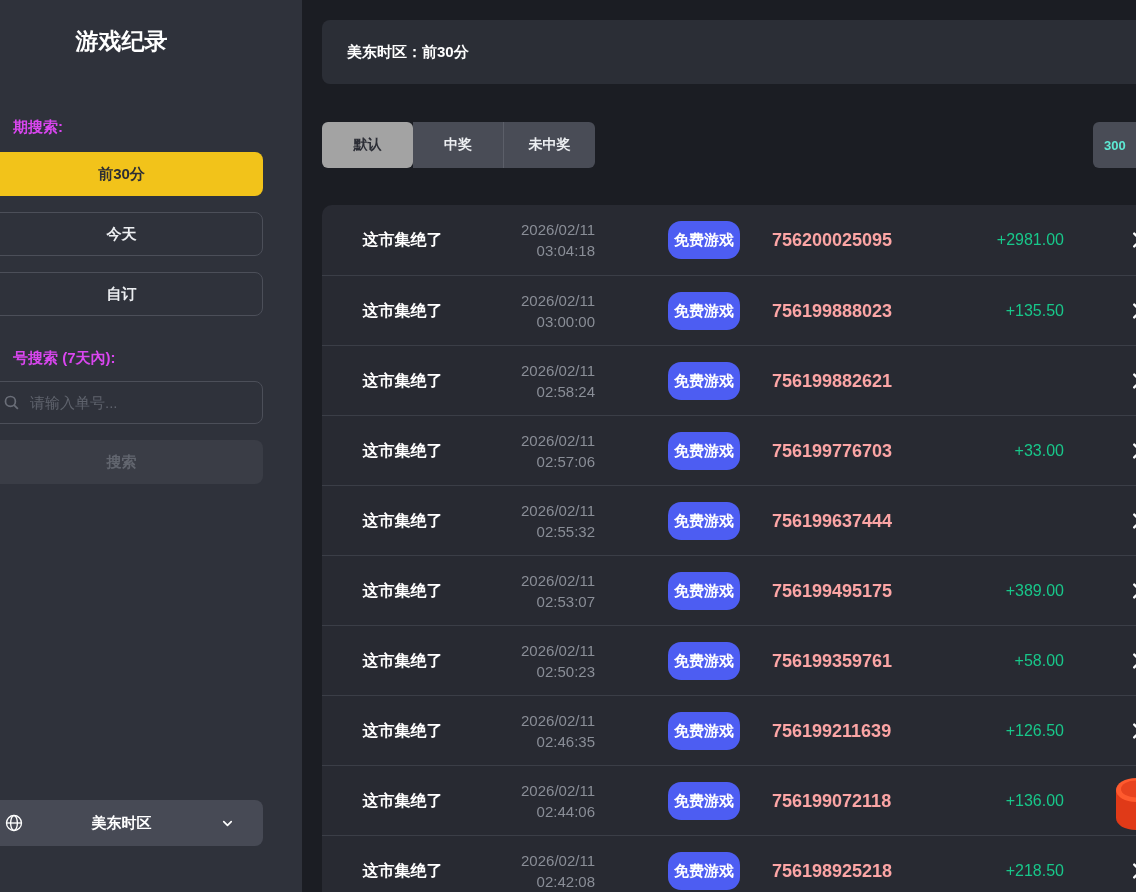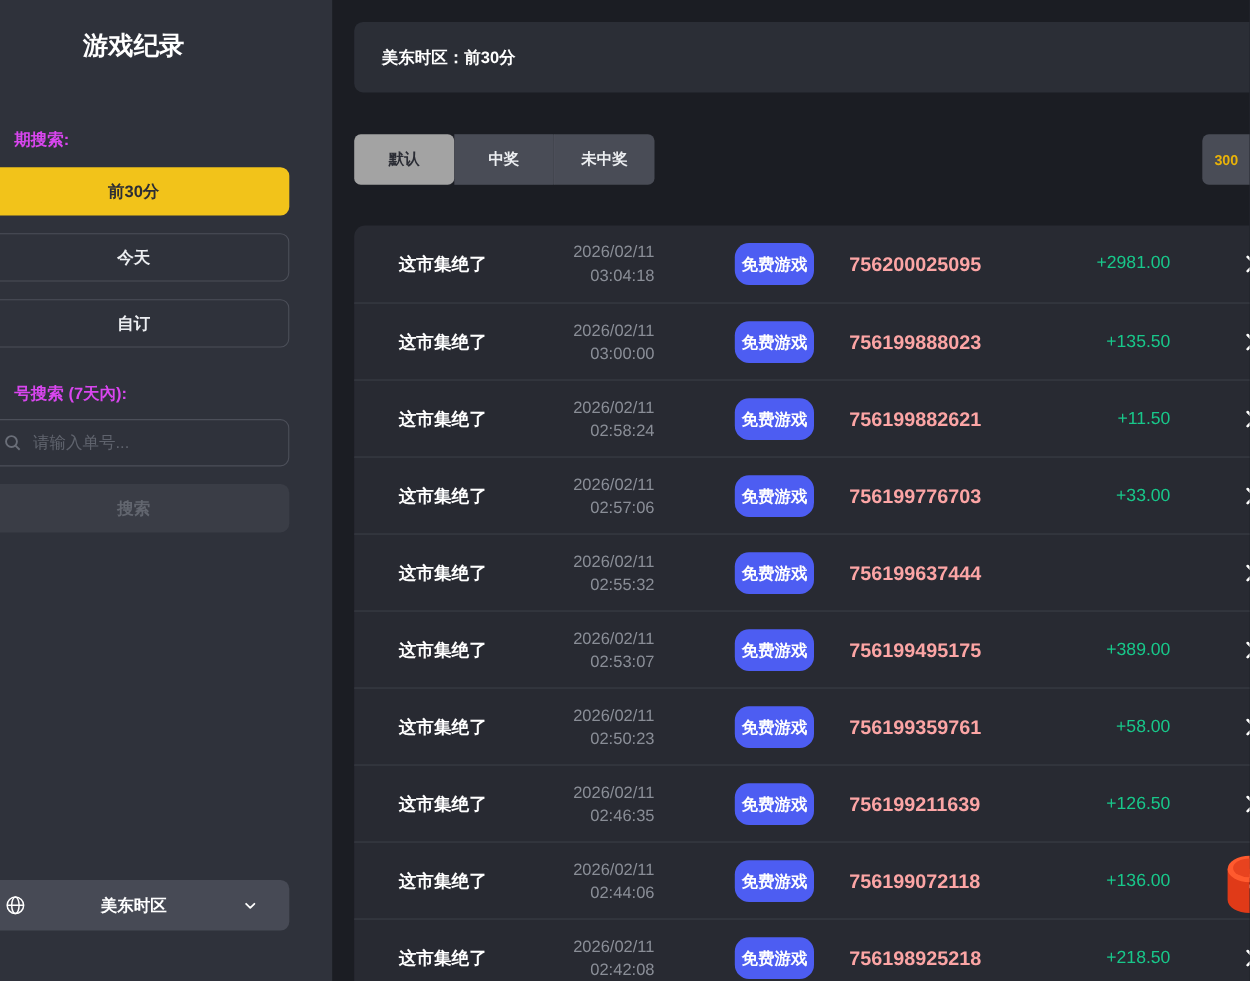--- a/index.html
+++ b/index.html
@@ -50,21 +50,21 @@
   .tab { height:46px; display:flex; align-items:center; justify-content:center;
          font-size:14px; font-weight:bold; background:#494c56; color:#eceef1; cursor:pointer; }
   .tab-0 { width:91px; border-radius:6px 0 0 6px; }
   .tab-1 { width:90px; }
   .tab-2 { width:92px; border-radius:0 6px 6px 0; border-left:1px solid #5c5f69; }
   .tab.active { background:#a3a3a3; color:#2b2d35; border-radius:6px; }
 
   .pagesize { position:absolute; left:1093px; top:122px; width:64px; height:46px;
               background:#494c56; border-radius:6px 0 0 6px; display:flex; align-items:center;
               cursor:pointer; }
-  .pagesize span { margin-left:11px; font-size:13px; font-weight:bold; color:#eab308; }
+  .pagesize span { margin-left:11px; font-size:13px; font-weight:bold; color:#5eead4; }
 
   .table { position:absolute; left:322px; top:205px; width:834px; height:720px;
            background:#282a32; border-radius:10px 0 0 0; }
   .row { position:relative; height:70px; cursor:pointer; }
   .row + .row { border-top:1px solid #3b3e47; }
   .cell { position:absolute; top:0; height:70px; display:flex; align-items:center; }
   .c-name { left:0; width:161px; justify-content:center;
             font-size:16px; font-weight:bold; color:#fff; }
   .c-date { left:161px; width:112px; flex-direction:column; justify-content:center;
             font-size:15px; color:#8a8e97; line-height:21px; text-align:center;align-items:flex-end; }
@@ -168,21 +168,20 @@
   <div class="row">
     <div class="cell c-name">这市集绝了</div>
     <div class="cell c-date">
       <div>2026/02/11</div>
       <div>02:58:24</div>
     </div>
     <div class="cell c-badge">
       <span class="badge">免费游戏</span>
     </div>
     <div class="cell c-order">756199882621</div>
-    <div class="cell c-amount">+11.50</div>
     <div class="cell c-chev">
       <svg width="22" height="22" viewBox="0 0 24 24" fill="none" stroke="#ffffff" stroke-width="2.6" stroke-linecap="round" stroke-linejoin="round">
         <polyline points="9 5 16 12 9 19"></polyline>
       </svg>
     </div>
   </div>
 
   <div class="row">
     <div class="cell c-name">这市集绝了</div>
     <div class="cell c-date">

